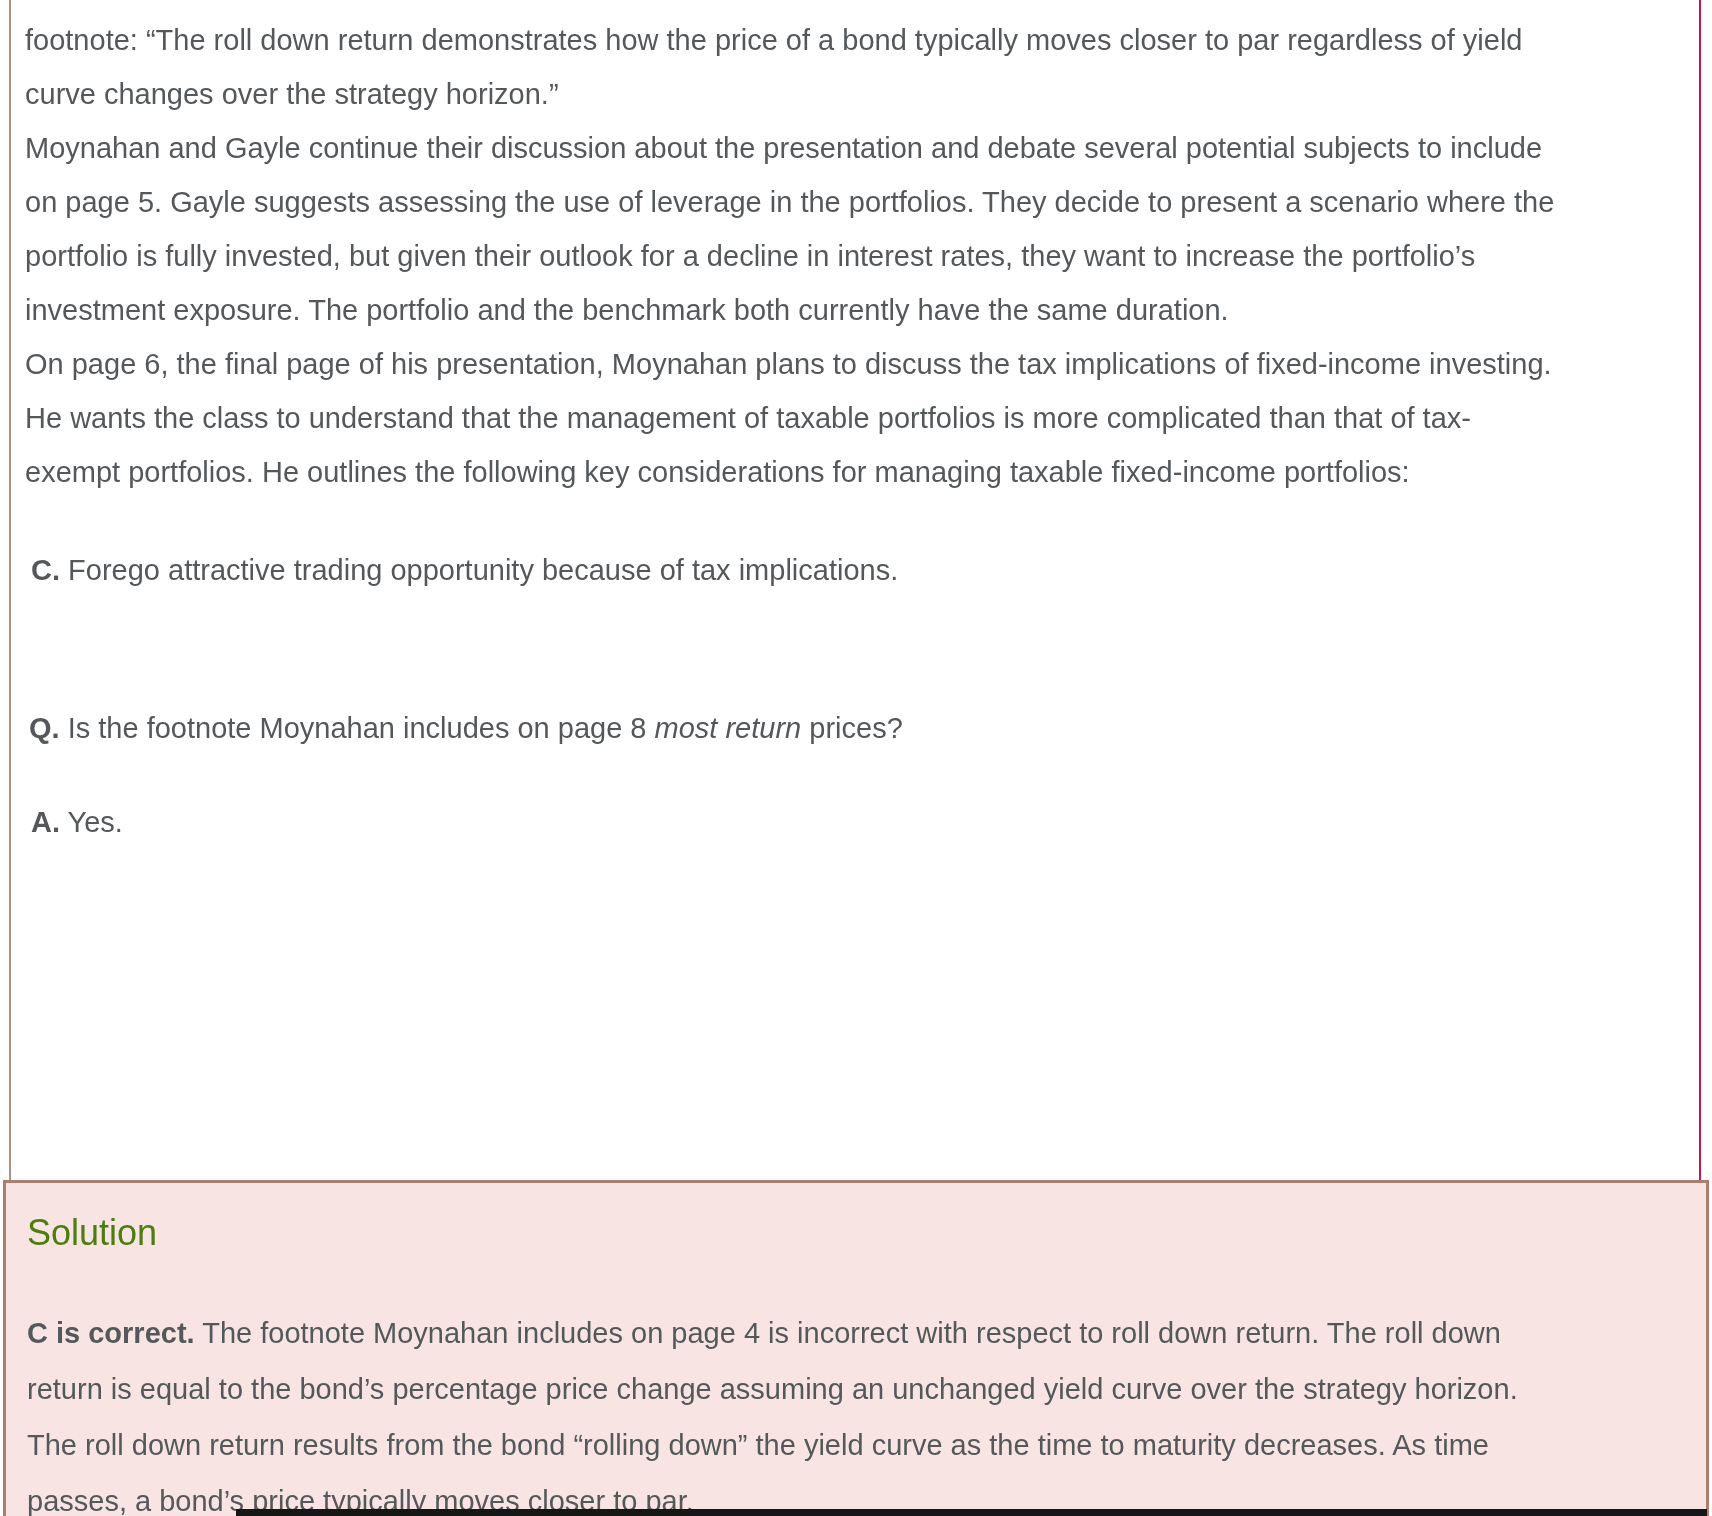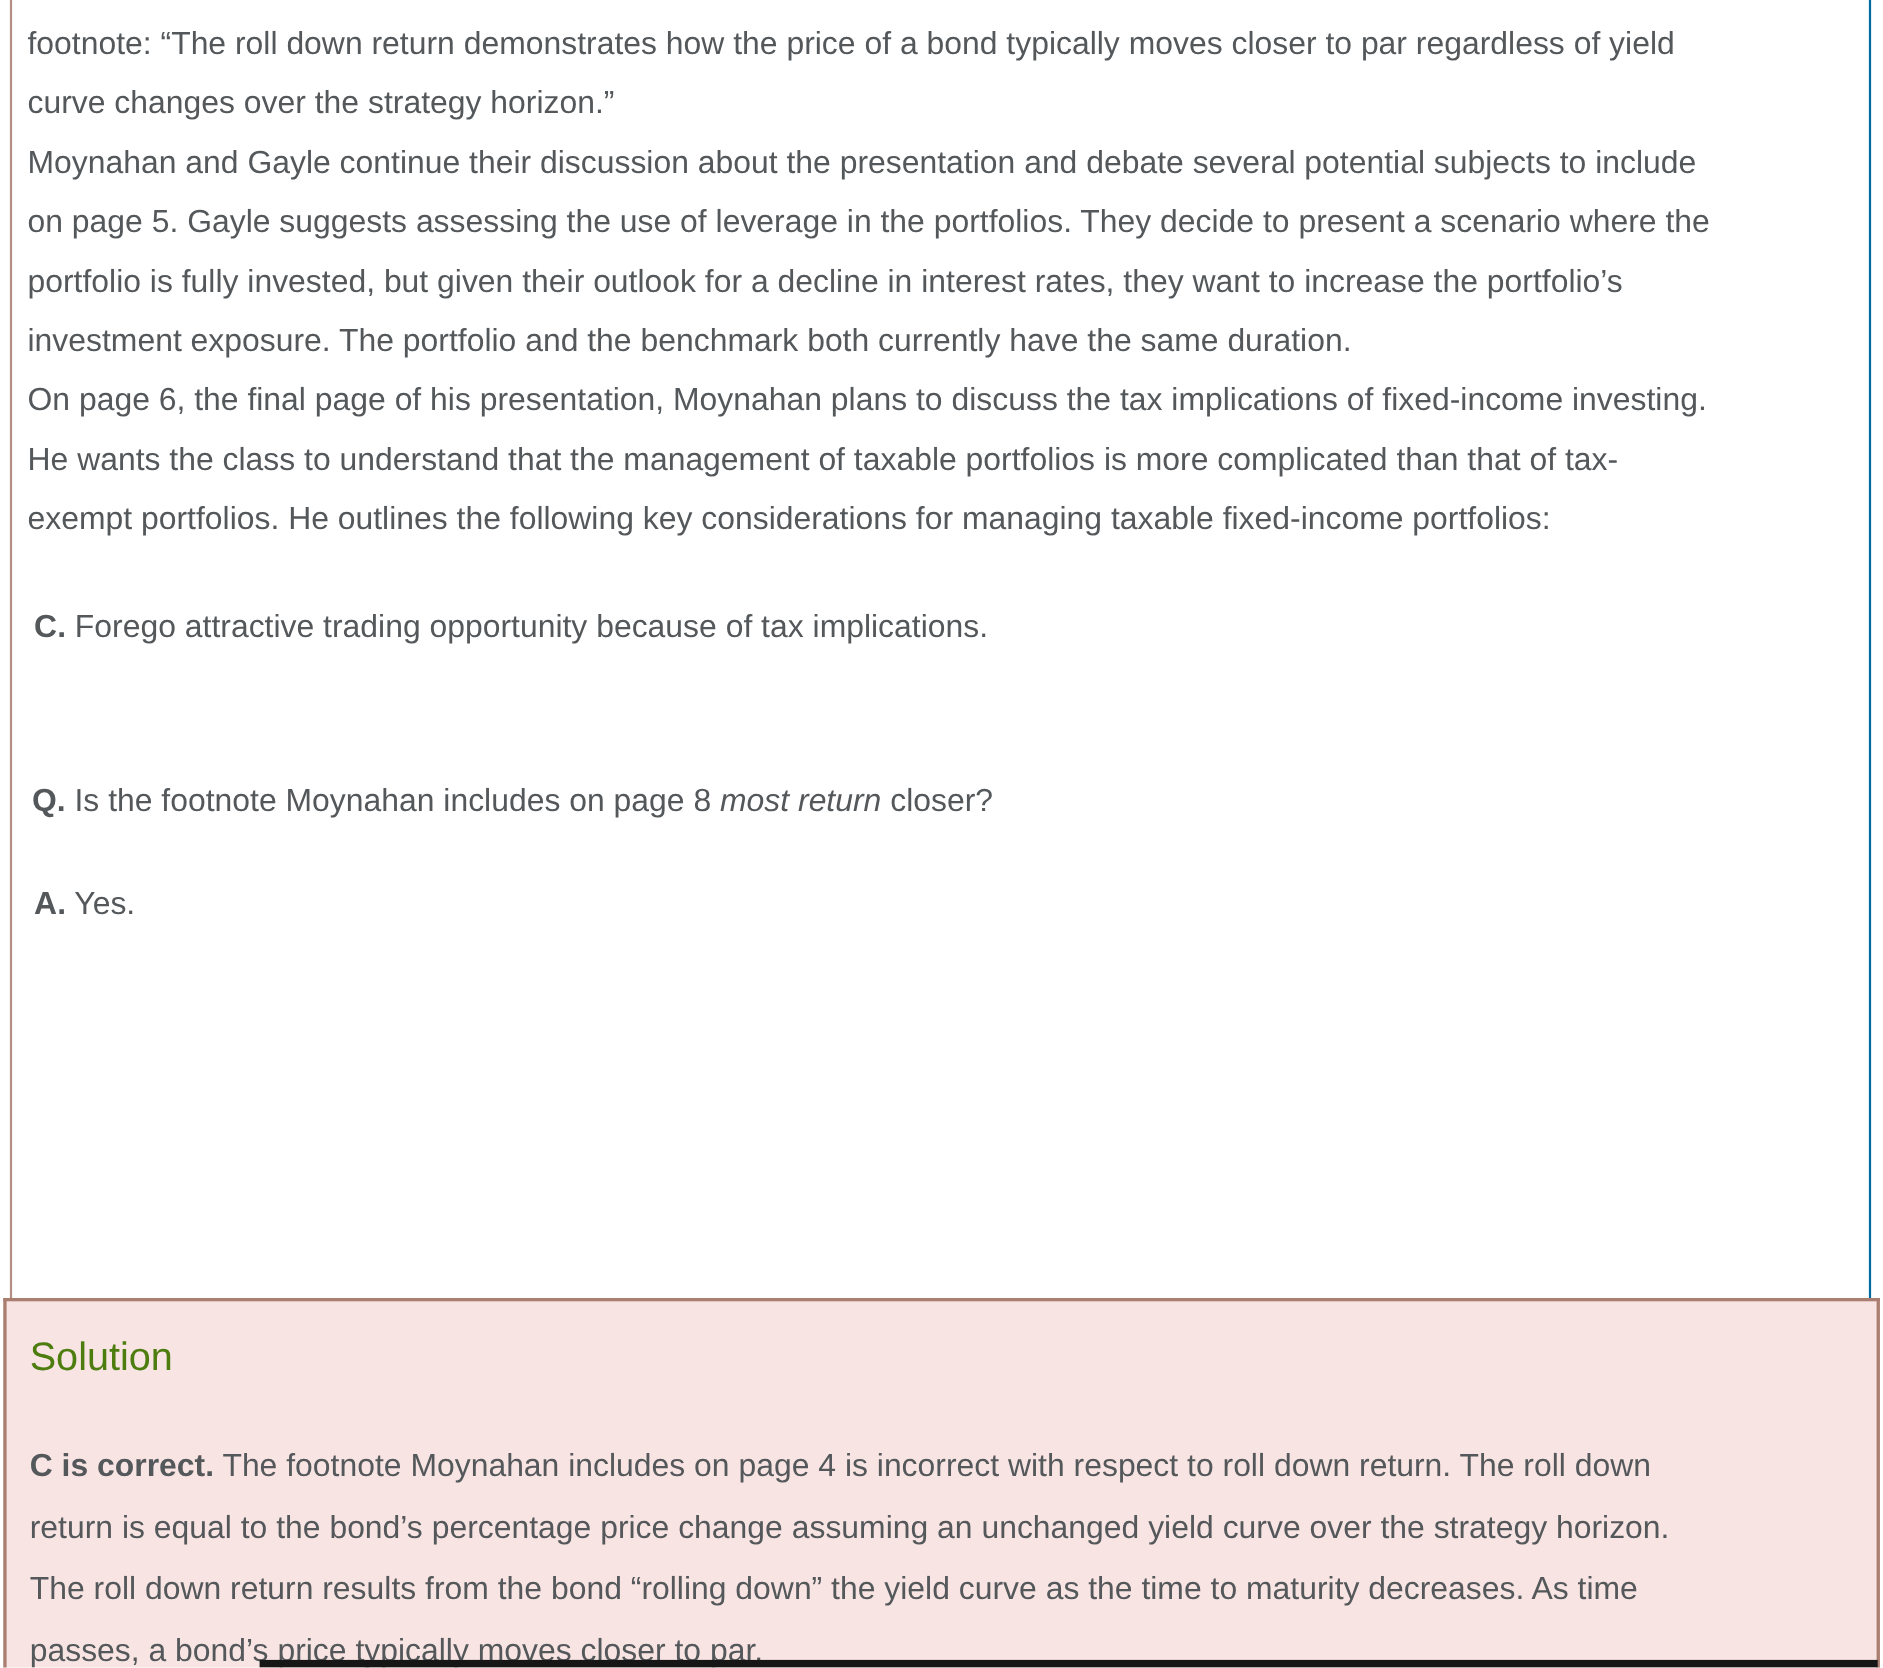--- a/index.html
+++ b/index.html
@@ -18,21 +18,21 @@
   
   .quiz-panel {
     position: absolute;
     top: 0;
     left: 9px;
     width: 1692px;
     height: 1180px;
     box-sizing: border-box;
     background: #ffffff;
     border-left: 2px solid #b48e83;
-    border-right: 2px solid #0369a1;
+    border-right: 2px solid #be185d;
     padding: 13px 144px 0 14px;
     font-size: 29px;
     line-height: 54px;
   }
   .quiz-panel p { margin: 0; }
   .para-2 { margin-top: 44px; }
   .para-3 { margin-top: 66px; }
   .considerations { margin-top: 44px; padding-left: 6px; }
   .list-item { line-height: 54px; }
   .question-stem { margin-top: 104px; padding-left: 4px; }
@@ -87,21 +87,21 @@
 
   <div class="considerations">
     <div class="list-item">
       <b>C.</b>
       <span>Forego attractive trading opportunity because of tax implications.</span>
     </div>
   </div>
 
   <div class="question-stem">
     <b>Q.</b>
-    <span>Is the footnote Moynahan includes on page 8 </span><i>most return</i><span> closer?</span>
+    <span>Is the footnote Moynahan includes on page 8 </span><i>most return</i><span> prices?</span>
   </div>
 
   <div class="options">
     <div class="list-item">
       <b>A.</b>
       <span>Yes.</span>
     </div>
   </div>
 
 </div>

